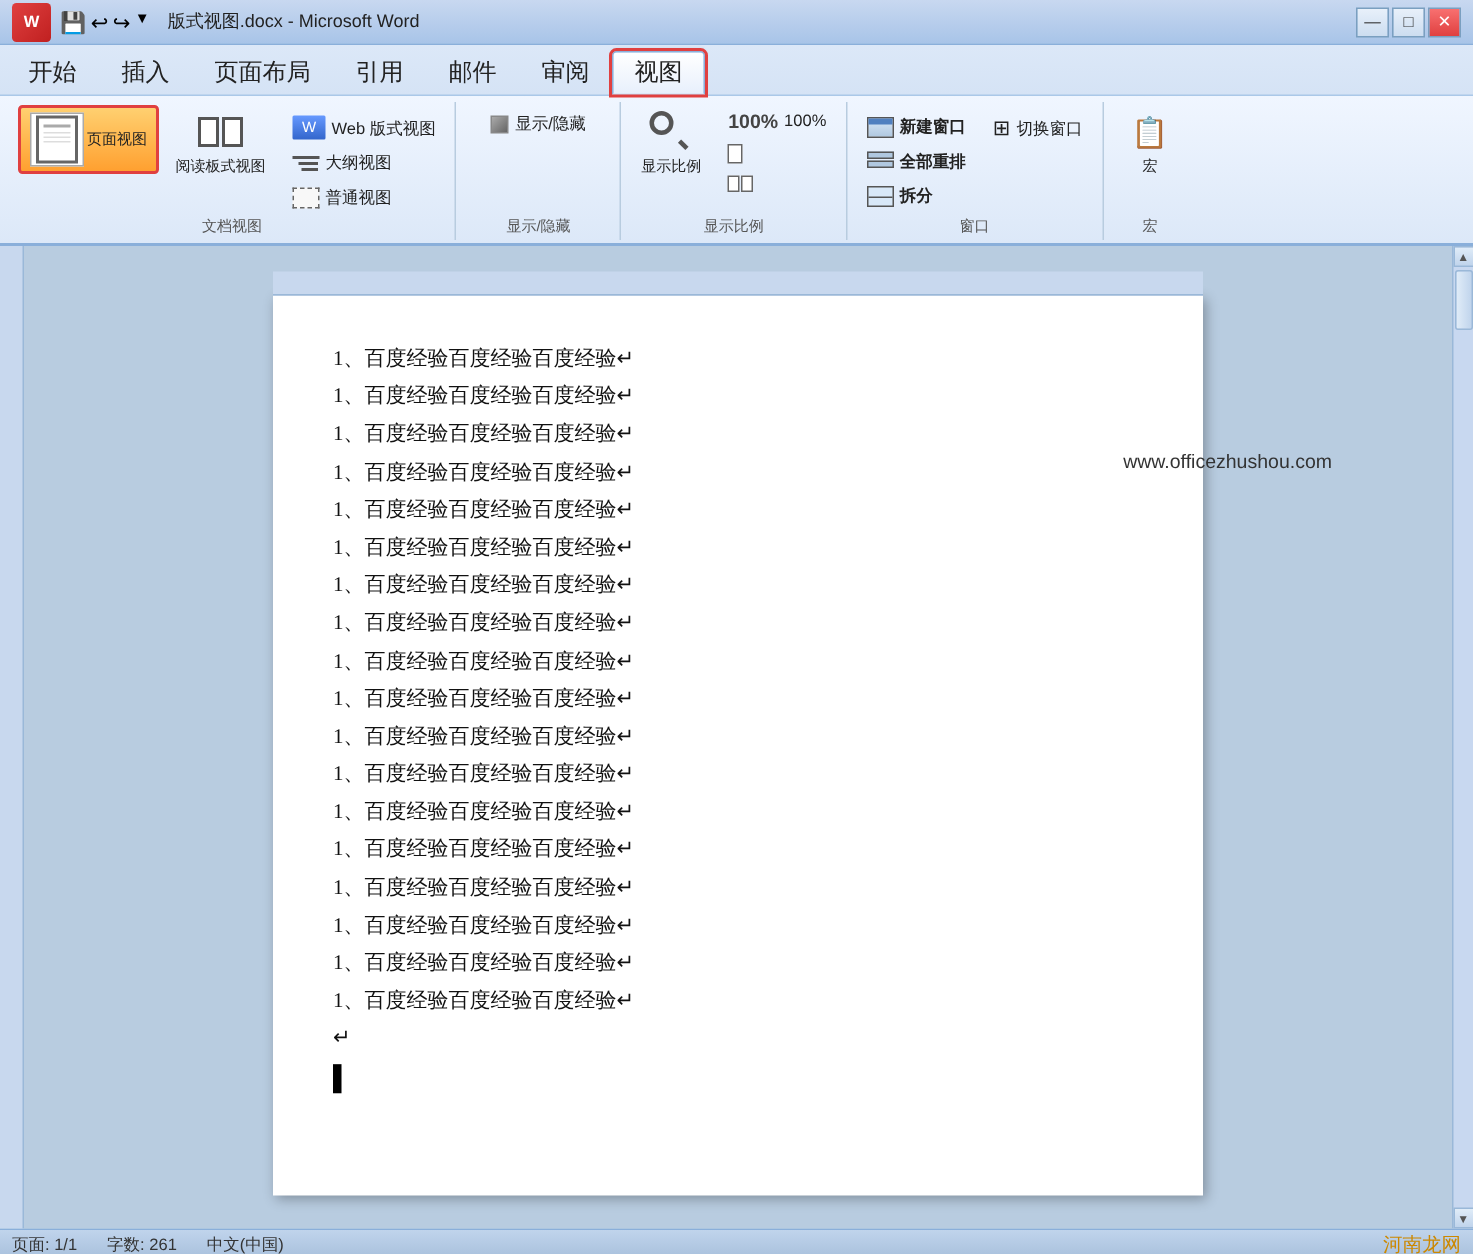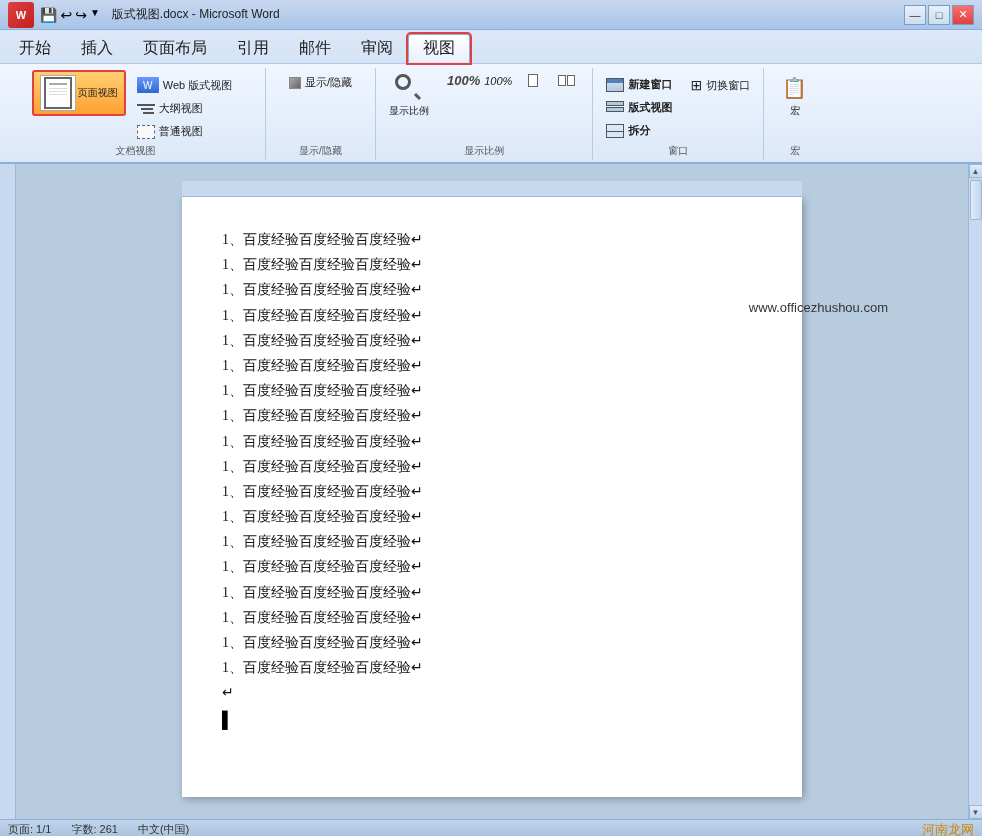--- a/index.html
+++ b/index.html
@@ -371,20 +371,29 @@
             <div style="width:28px;height:32px;border:2px solid #666;background:white;position:relative;">
               <div style="position:absolute;top:4px;left:3px;right:3px;height:2px;background:#aaa;"></div>
               <div style="position:absolute;top:9px;left:3px;right:3px;height:1px;background:#ddd;"></div>
               <div style="position:absolute;top:12px;left:3px;right:3px;height:1px;background:#ddd;"></div>
               <div style="position:absolute;top:15px;left:3px;right:3px;height:1px;background:#ddd;"></div>
             </div>
           </div>
           <div class="btn-label">页面视图</div>
         </div>
 
+        <div class="ribbon-btn-medium">
+          <div class="icon-area">
+            <div style="display:flex;gap:2px;align-items:center;">
+              <div style="width:14px;height:20px;border:2px solid #555;background:white;"></div>
+              <div style="width:14px;height:20px;border:2px solid #555;background:white;"></div>
+            </div>
+          </div>
+          <div class="btn-label">阅读板式视图</div>
+        </div>
 
         <div style="display:flex;flex-direction:column;gap:2px;padding-top:4px;">
           <div class="ribbon-btn-small">
             <div class="small-icon-web">W</div>
             <span>Web 版式视图</span>
           </div>
           <div class="ribbon-btn-small">
             <div style="width:18px;height:14px;display:flex;flex-direction:column;gap:2px;justify-content:center;">
               <div style="height:2px;background:#555;width:100%;"></div>
               <div style="height:2px;background:#555;width:70%;margin-left:4px;"></div>
@@ -421,21 +430,21 @@
         <div class="ribbon-btn-medium">
           <div class="icon-area">
             <div style="position:relative;width:28px;height:28px;">
               <div style="width:16px;height:16px;border:3px solid #555;border-radius:50%;position:absolute;top:0;left:0;"></div>
               <div style="width:7px;height:3px;background:#555;position:absolute;bottom:4px;right:2px;transform:rotate(45deg);"></div>
             </div>
           </div>
           <div class="btn-label">显示比例</div>
         </div>
 
-        <div style="display:flex;flex-direction:row;gap:2px;font-style:italic;">
+        <div style="display:flex;flex-direction:column;gap:2px;">
           <div class="ribbon-btn-small">
             <div style="font-size:13px;font-weight:bold;color:#444;min-width:22px;">100%</div>
             <span>100%</span>
           </div>
           <div class="ribbon-btn-small">
             <div>
               <div style="width:10px;height:13px;border:1px solid #666;background:white;"></div>
             </div>
             <span></span>
           </div>
@@ -458,21 +467,21 @@
             <div style="width:18px;height:14px;border:1px solid #555;background:linear-gradient(#d8e8f8,#b0c8e0);position:relative;">
               <div style="position:absolute;top:0;left:0;right:0;height:4px;background:#5080c0;"></div>
             </div>
             <span>新建窗口</span>
           </div>
           <div class="ribbon-btn-small">
             <div style="width:18px;height:14px;display:flex;flex-direction:column;gap:1px;">
               <div style="height:5px;background:#b0c8e0;border:1px solid #555;"></div>
               <div style="height:5px;background:#b0c8e0;border:1px solid #555;"></div>
             </div>
-            <span>版式视图</span>
+            <span>全部重排</span>
           </div>
           <div class="ribbon-btn-small">
             <div style="width:18px;height:14px;border:1px solid #555;background:#d8e8f8;position:relative;">
               <div style="position:absolute;top:50%;left:0;right:0;height:1px;background:#555;"></div>
             </div>
             <span>拆分</span>
           </div>
         </div>
 
         <div style="display:flex;flex-direction:column;gap:2px;padding-top:4px;">

